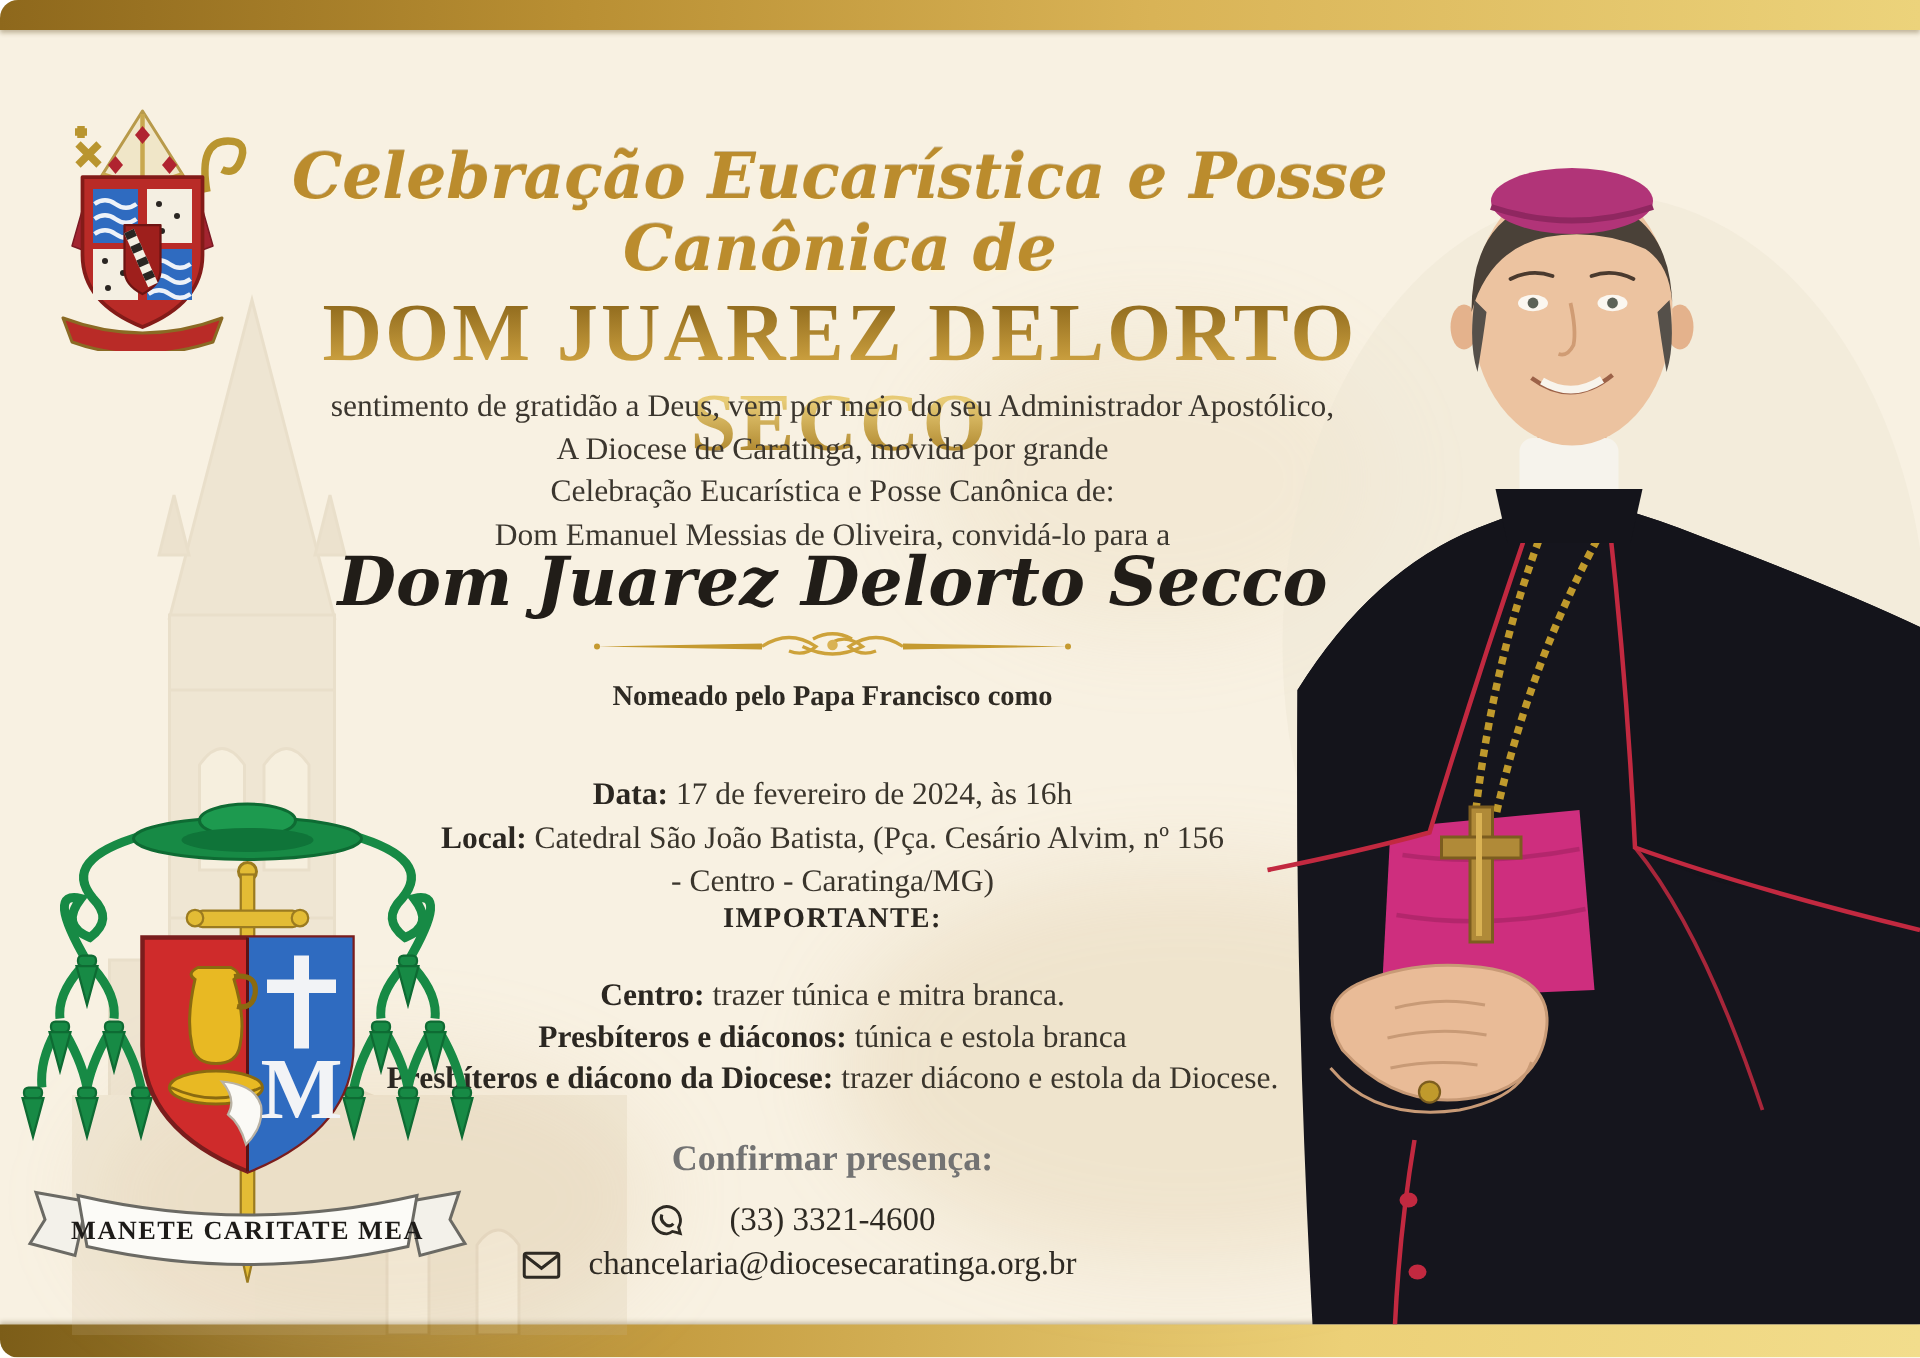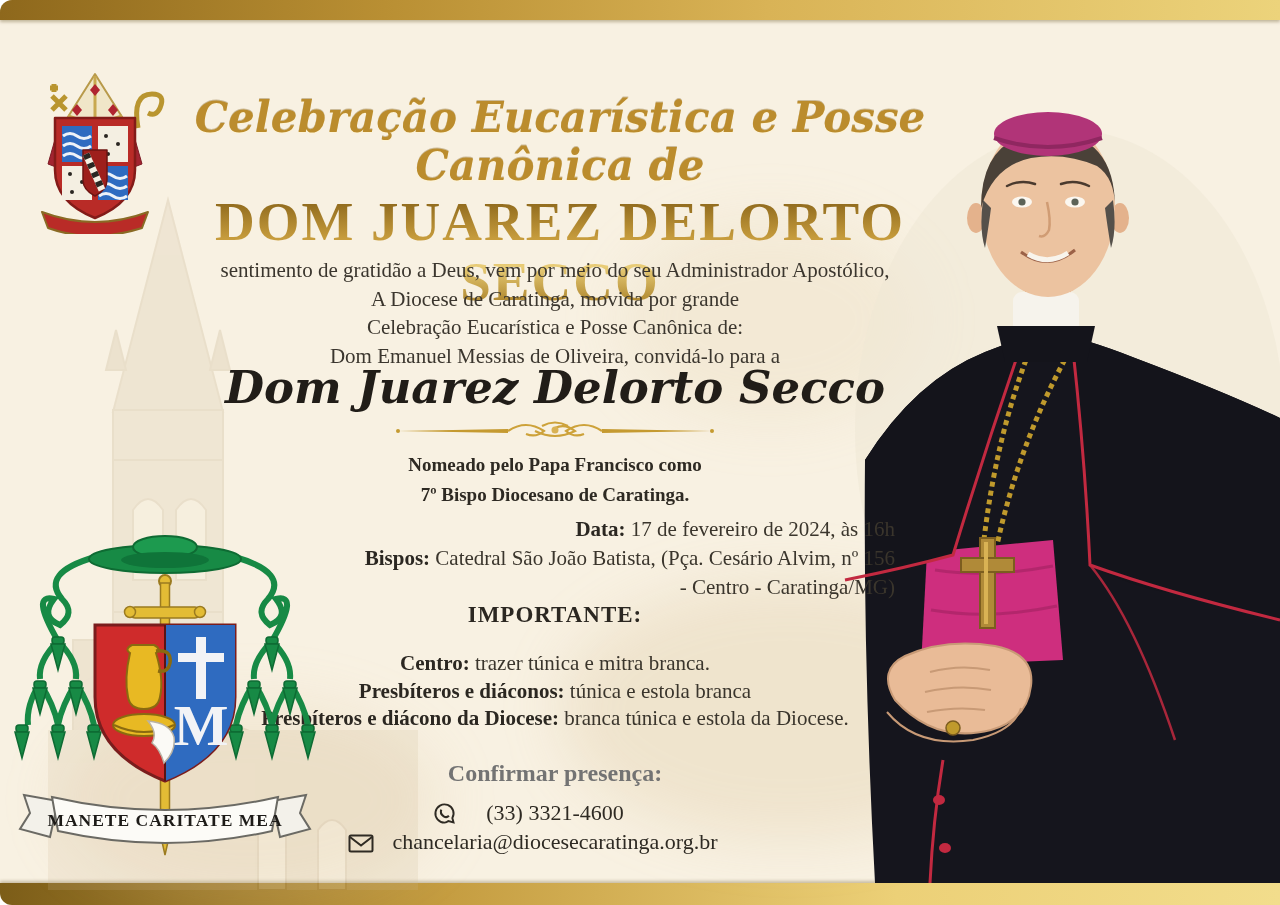--- a/index.html
+++ b/index.html
@@ -32,23 +32,23 @@
   .intro{top:256px;font-size:21px;line-height:28.5px;color:#3b362e;}
   .intro span{display:block;}
   .script-name{
     top:360px;font-family:"DejaVu Serif",serif;font-style:italic;font-weight:700;
     font-size:45px;line-height:56px;color:#211d18;
   }
   .divider{top:418px;}
   .appointment{top:450px;font-size:19px;line-height:30px;font-weight:700;color:#2e2a23;}
   .appointment span{display:block;}
   .event-info{top:515px;font-size:21px;line-height:29px;}
-  .event-info .line{display:block;text-align:right;}
+  .event-info .line{display:block;}
   .event-info b{color:#2b2721;}
-  .important-heading{top:602px;font-size:23px;font-weight:700;letter-spacing:1px;color:#2b2721;margin:0;}
+  .important-heading{top:602px;font-size:19px;font-weight:700;letter-spacing:1px;color:#2b2721;margin:0;}
   .dress-code{top:650px;font-size:21px;line-height:27.5px;}
   .dress-code b{color:#2b2721;}
   .rsvp-heading{top:760px;font-size:24px;font-weight:700;color:#737373;margin:0;}
   .contact-row{position:absolute;left:215px;width:680px;text-align:center;font-size:22px;color:#2e2a23;}
   .contact-row .cicon{position:absolute;top:2px;}
   .row-phone{top:800px;}
   .row-phone .cicon{left:218px;}
   .row-email{top:829px;text-align:center;}
   .row-email .cicon{left:133px;top:4px;}
   .arms{position:absolute;left:10px;top:533px;}
@@ -212,35 +212,34 @@
         <path d="M152 8 q13 -7 26 0"></path>
       </g>
       <circle cx="165" cy="12" r="3.5" fill="#d9b254"></circle>
       <circle cx="8" cy="13" r="2" fill="#c59a30"></circle>
       <circle cx="322" cy="13" r="2" fill="#c59a30"></circle>
     </svg>
   </div>
 
   <p class="abs appointment">
     <span>Nomeado pelo Papa Francisco como</span>
-    <span>7º Bispo Diocesano de Caratinga.</span>
   </p>
 
   <p class="abs event-info">
     <span class="line"><b>Data:</b> <span>17 de fevereiro de 2024, às 16h</span></span>
-    <span class="line"><b>Bispos:</b> <span>Catedral São João Batista, (Pça. Cesário Alvim, nº 156</span></span>
+    <span class="line"><b>Local:</b> <span>Catedral São João Batista, (Pça. Cesário Alvim, nº 156</span></span>
     <span class="line">- Centro - Caratinga/MG)</span>
   </p>
 
   <h2 class="abs important-heading">IMPORTANTE:</h2>
 
   <p class="abs dress-code">
     <b>Centro:</b> <span>trazer túnica e mitra branca.</span><br>
     <b>Presbíteros e diáconos:</b> <span>túnica e estola branca</span><br>
-    <b>Presbíteros e diácono da Diocese:</b> <span>branca túnica e estola da Diocese.</span>
+    <b>Presbíteros e diácono da Diocese:</b> <span>trazer diácono e estola da Diocese.</span>
   </p>
 
   <h2 class="abs rsvp-heading">Confirmar presença:</h2>
 
   <div class="contact-row row-phone">
     <span class="cicon">
       <svg width="23" height="23" viewBox="0 0 24 24" fill="none" stroke="#2e2a23" stroke-width="2">
         <path d="M12 2.5 a9.5 9.5 0 1 1 -8.2 4.7 L2.6 2.8 L8 4.2 A9.5 9.5 0 0 1 12 2.5 z" transform="rotate(180 12 12)"></path>
         <path d="M8.6 8 q-1.6 4 2.6 7 q3 2 5.4 -0.6" stroke-width="2.2"></path>
       </svg>

